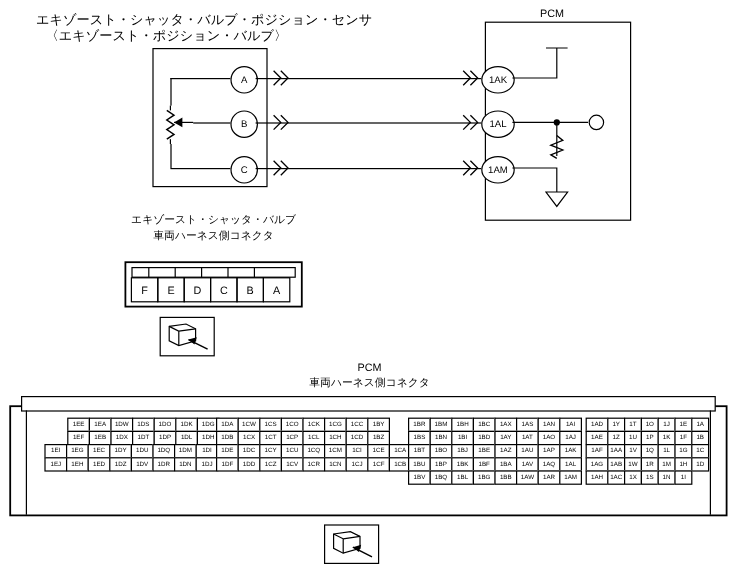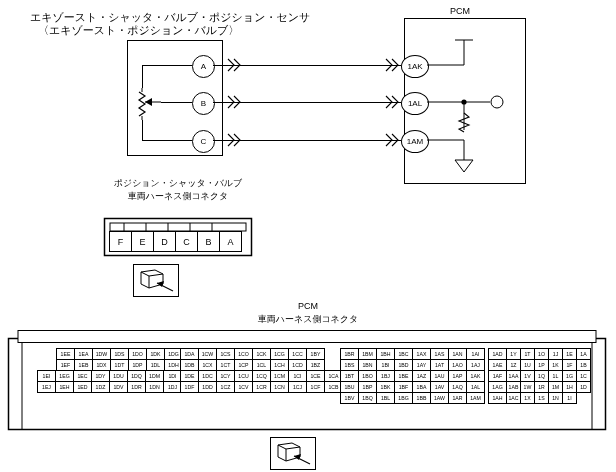--- a/index.html
+++ b/index.html
@@ -79,21 +79,21 @@
   </g>
   <circle cx="464" cy="102" r="2.6" fill="#000"></circle>
 
   <polyline points="464,113 469,117 459,121 469,125 459,129 464,132" fill="none" stroke="#000" stroke-width="1.1"></polyline>
 
   <g stroke="#000" stroke-width="1" fill="none">
     <path d="M455,160 L473,160 L464,172 Z"></path>
   </g>
 </svg>
 
-<div class="abs ttl" style="left:88px;top:177px;width:180px;">ポジション・シャッタ・バルブ</div>
+<div class="abs ttl" style="left:88px;top:177px;width:180px;">エキゾースト・シャッタ・バルブ</div>
 <div class="abs ttl" style="left:88px;top:190px;width:180px;">車両ハーネス側コネクタ</div>
 
 <div class="abs" style="left:104px;top:218px;width:148px;height:38px;">
   <svg style="left:0;top:0;width:148px;height:38px;">
     <rect x="0.5" y="0.5" width="147" height="37" fill="#fff" stroke="#000" stroke-width="1.5"></rect>
     <rect x="6" y="5" width="136" height="8" fill="#fff" stroke="#000" stroke-width="1"></rect>
     <line x1="20" y1="5" x2="20" y2="13" stroke="#000" stroke-width="1"></line>
     <line x1="42" y1="5" x2="42" y2="13" stroke="#000" stroke-width="1"></line>
     <line x1="64" y1="5" x2="64" y2="13" stroke="#000" stroke-width="1"></line>
     <line x1="86" y1="5" x2="86" y2="13" stroke="#000" stroke-width="1"></line>

